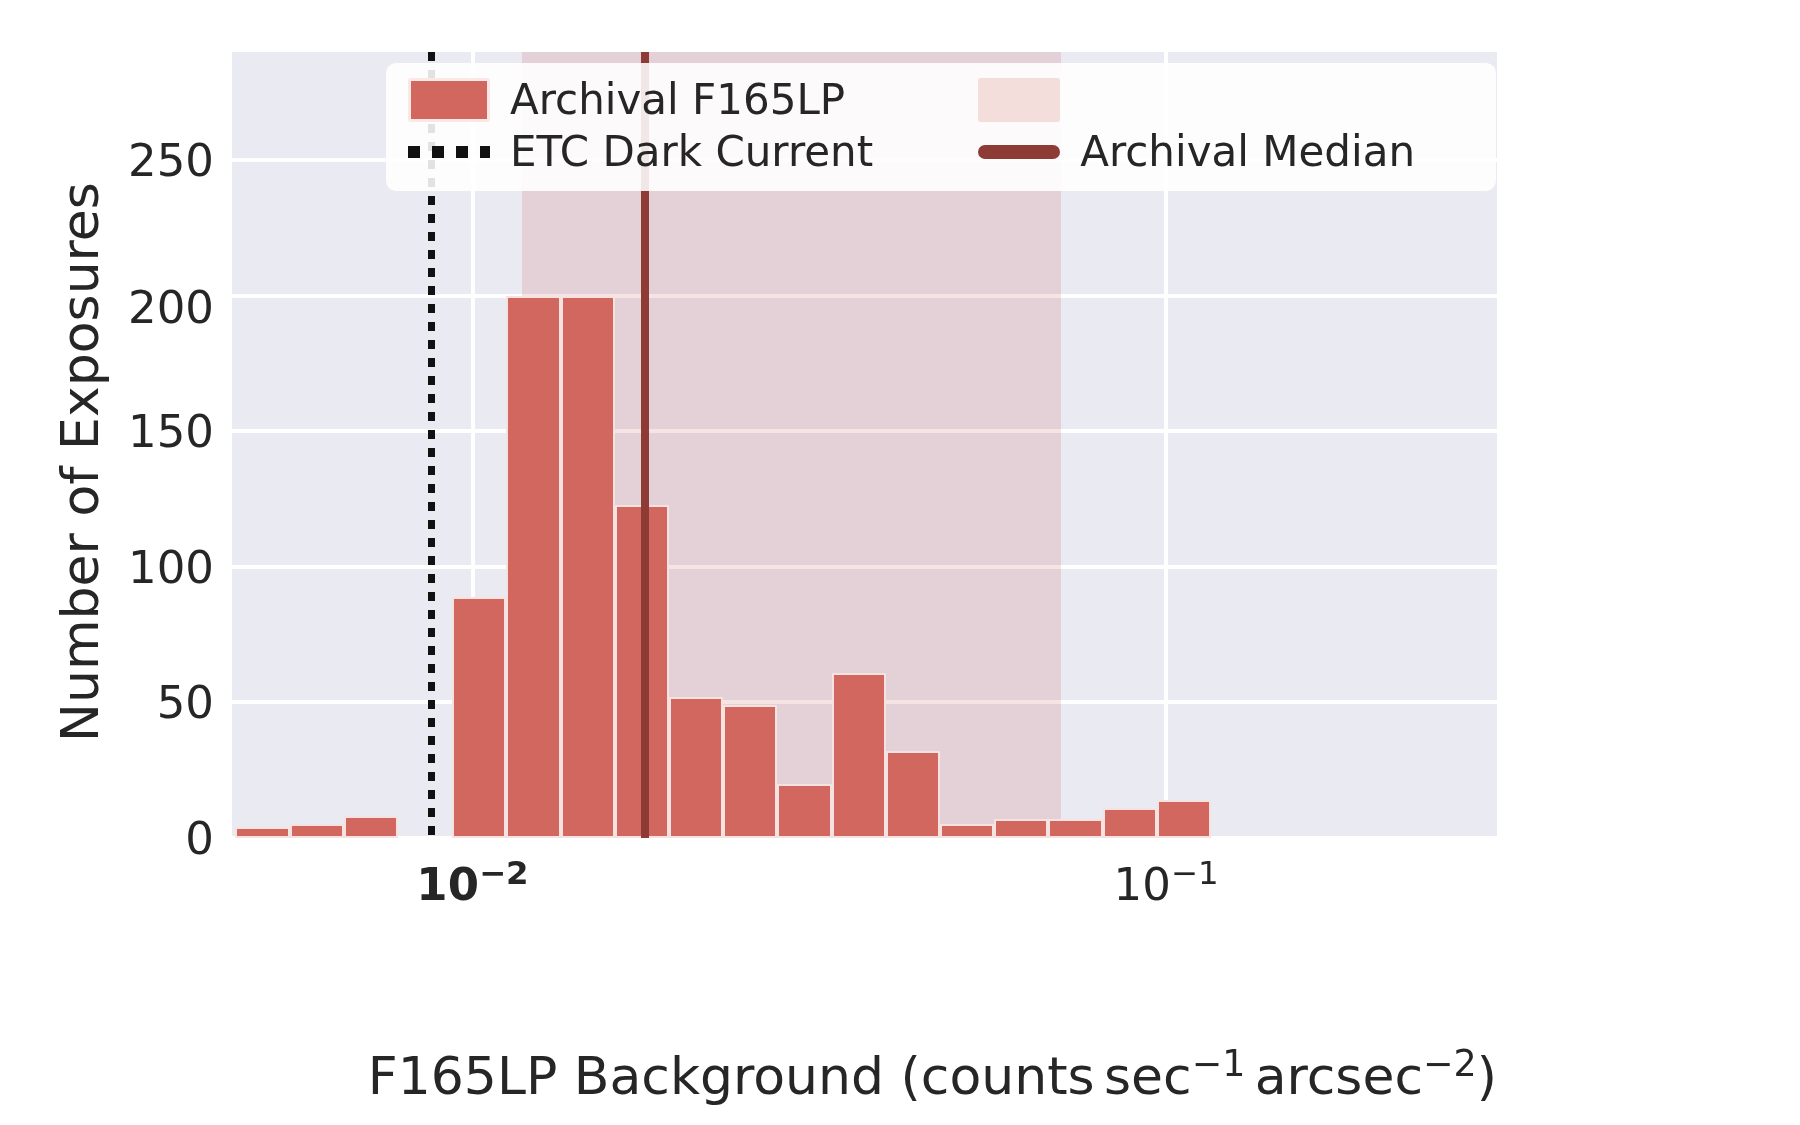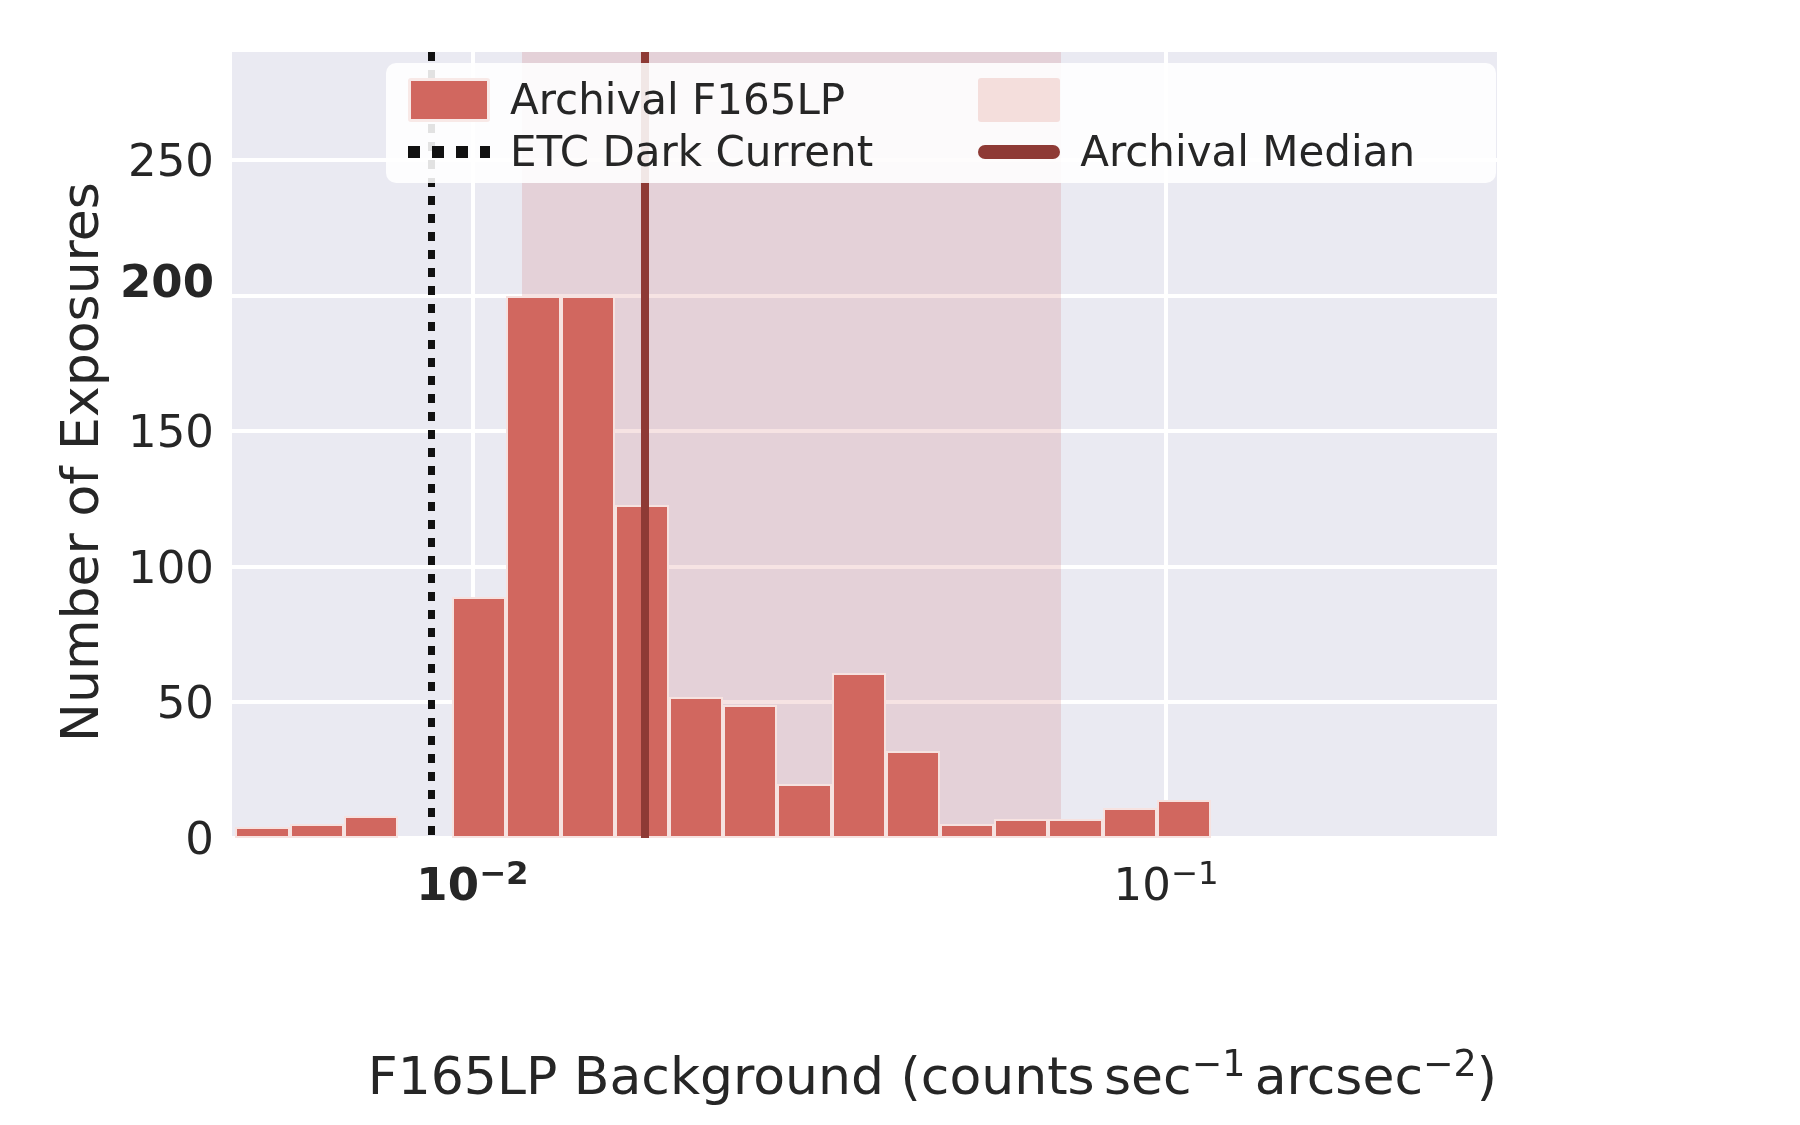--- a/index.html
+++ b/index.html
@@ -83,21 +83,21 @@
   }
   #xlabel sup{font-size:0.70em;vertical-align:super;}
   .thin-space{display:inline-block;width:0.18em;}
 
   
   #legend{
     position:absolute;left:386px;top:63px;
     width:1110px;
     background:rgba(255,255,255,0.88);
     border-radius:10px;
-    padding:14px 22px 8px 22px;
+    padding:14px 22px 16px 22px;
     box-sizing:border-box;
     display:grid;
     grid-template-columns:auto auto;
     column-gap:46px;row-gap:6px;
   }
   .legend-entry{display:flex;align-items:center;gap:20px;}
   .legend-label{
     font-size:42px;color:#262626;white-space:nowrap;line-height:1.1;
   }
   .swatch-patch{
@@ -154,21 +154,21 @@
       </div>
     <div id="darkcurrent-line" style="left: 195.572px;"></div>
     <div id="median-line" style="left: 408.505px;"></div>
   </div>
 
   <div id="ytick-wrap">
       <div class="ytick" style="top: 838px;">0</div>
       <div class="ytick" style="top: 702.483px;">50</div>
       <div class="ytick" style="top: 566.966px;">100</div>
       <div class="ytick" style="top: 431.448px;">150</div>
-      <div class="ytick" style="top: 281px; font-weight: bold;">200</div>
+      <div class="ytick" style="top: 307px;">200</div>
       <div class="ytick" style="top: 160.414px;">250</div>
     </div>
 
   <div id="ylabel">Number of Exposures</div>
 
   <div class="xtick" id="xtick-left" style="left: 472.52px; font-weight: bold;"><span>10</span><sup>−2</sup></div>
   <div class="xtick" id="xtick-right" style="left: 1166.09px;"><span>10</span><sup>−1</sup></div>
 
   <div id="xlabel"><span>F165LP Background (counts</span><span class="thin-space"></span><span>sec</span><sup>−1</sup><span class="thin-space"></span><span>arcsec</span><sup>−2</sup><span>)</span></div>
 

